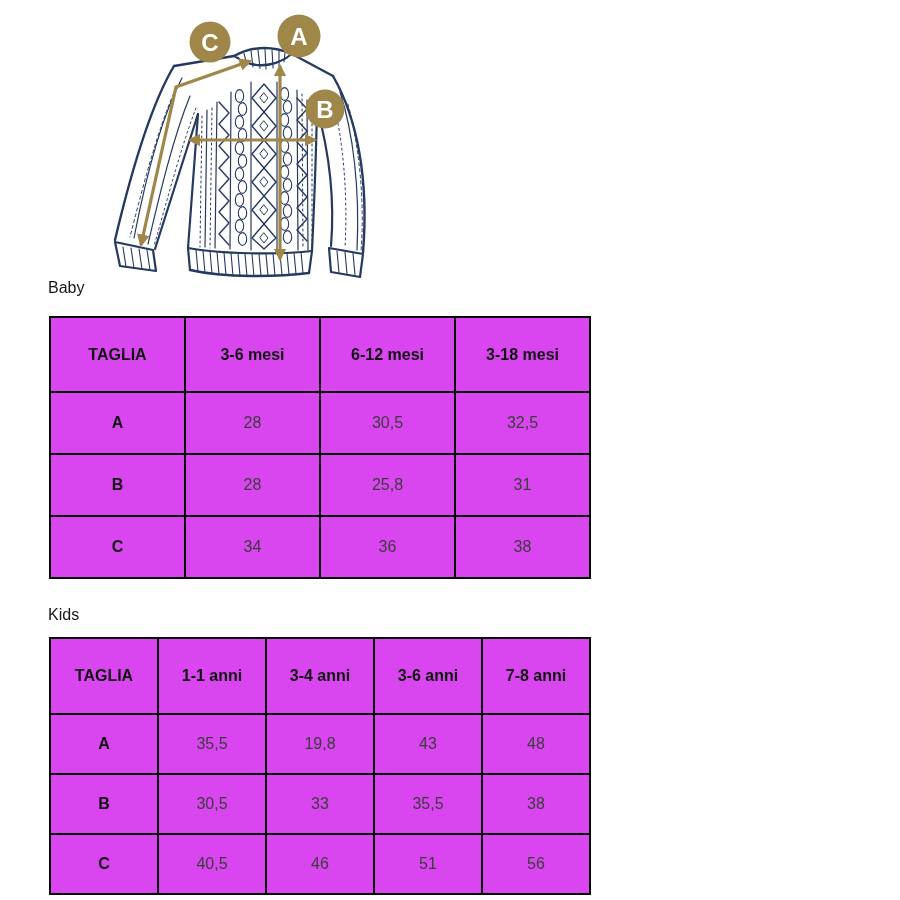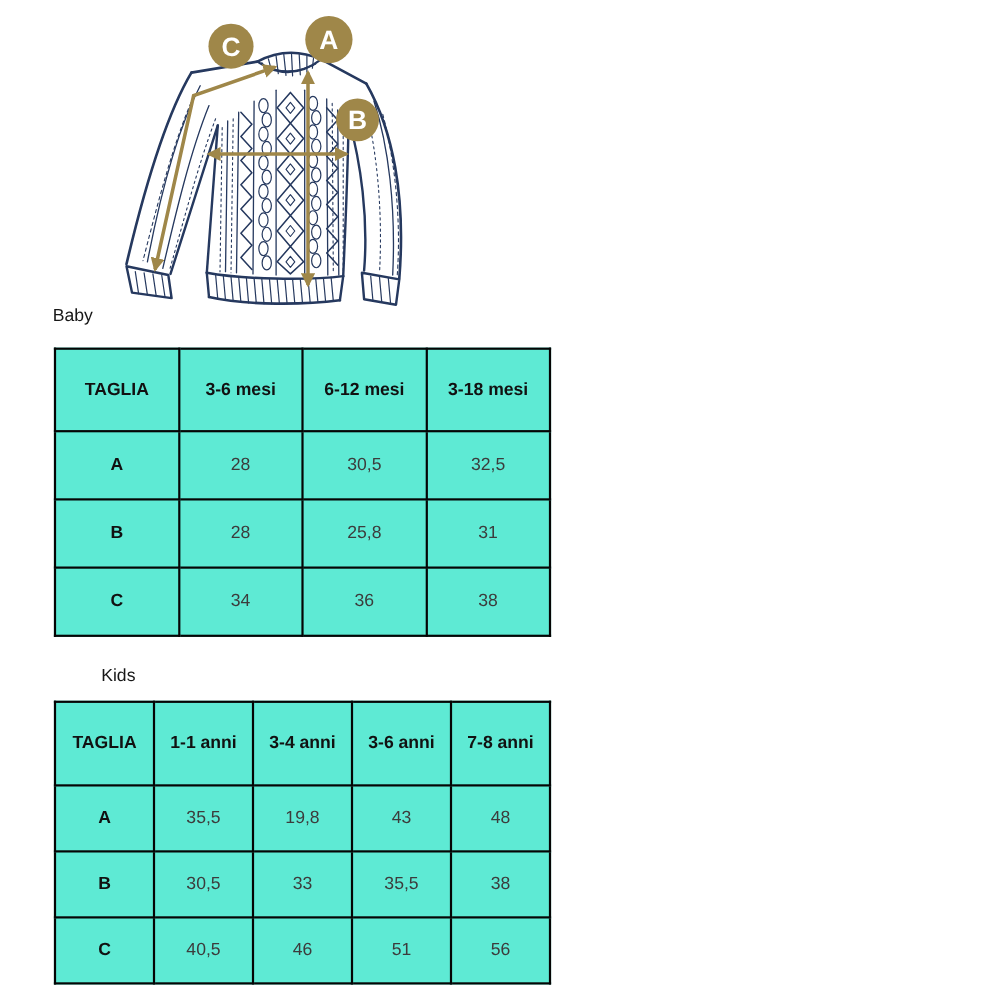--- a/index.html
+++ b/index.html
@@ -10,37 +10,37 @@
   
   .sweater-wrap{position:absolute;left:110px;top:8px;width:292px;height:284px;}
   .sweater-wrap svg{display:block;width:100%;height:100%;}
   
   .measure-info{position:absolute;left:433px;top:70px;width:400px;color:#2e2e2e;}
   .measure-info p{margin:0 0 24px 0;font-size:16px;line-height:19px;}
   
   .section-title{position:absolute;left:48px;font-size:16px;font-weight:normal;color:#171717;}
   .size-table{
     position:absolute;left:49px;border-collapse:collapse;table-layout:fixed;
-    width:452px;background:#5eead4;
+    width:542px;background:#d946ef;
   }
   .size-table th,.size-table td{
     border:2.5px solid #050505;text-align:center;vertical-align:middle;
     padding:0;font-size:16px;
   }
   .size-table thead th{font-weight:bold;color:#111111;}
   .size-table tbody th{font-weight:bold;color:#111111;}
   .size-table tbody td{font-weight:normal;color:#3c3c3c;}
   .tbl-baby{top:316px;}
   .tbl-baby thead tr{height:75px;}
   .tbl-baby tbody tr{height:62px;}
   .tbl-kids{top:637px;}
   .tbl-kids thead tr{height:76px;}
   .tbl-kids tbody tr{height:60px;}
   .title-baby{top:279px;}
-  .title-kids{top:606px;margin-left:44px;}
+  .title-kids{top:606px;}
 </style>
 </head>
 <body>
 
 <div class="canvas">
 
   <div class="sweater-wrap">
     <svg viewBox="0 0 292 284" xmlns="http://www.w3.org/2000/svg">
       <defs>
         <marker id="ah" viewBox="0 0 10 10" refX="8.2" refY="5" markerWidth="4" markerHeight="4" orient="auto-start-reverse">

